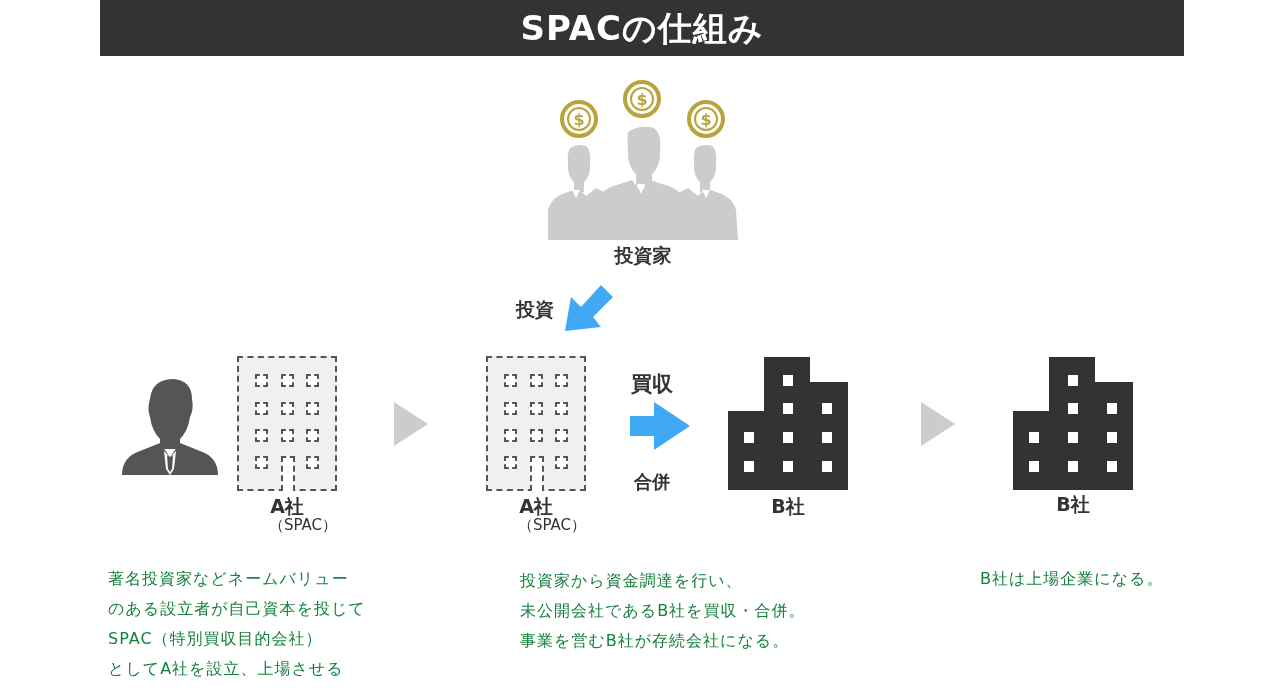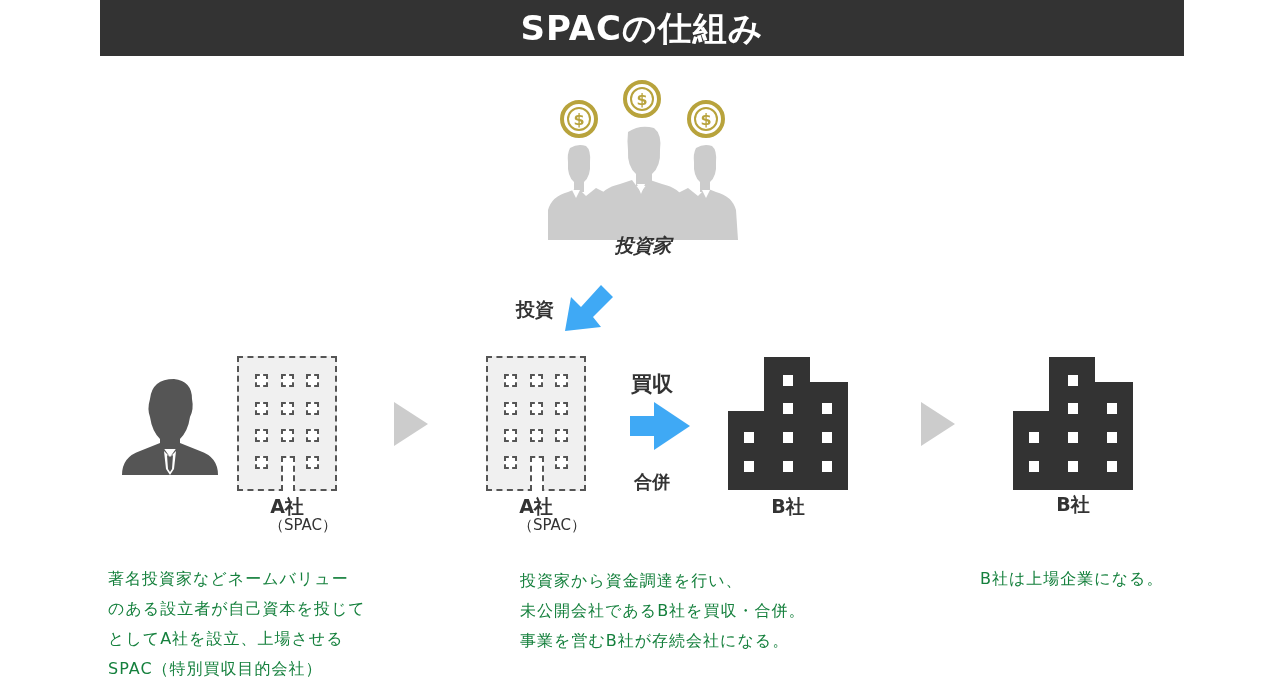--- a/index.html
+++ b/index.html
@@ -54,21 +54,21 @@
     <text x="19" y="25" text-anchor="middle" font-size="16" font-weight="bold" fill="#b8a33c" font-family="DejaVu Sans, sans-serif">$</text>
   </svg>
 </div>
 <div class="abs" style="left:687px;top:100px;">
   <svg width="38" height="38" viewBox="0 0 38 38">
     <circle cx="19" cy="19" r="17" fill="none" stroke="#b8a33c" stroke-width="4"></circle>
     <circle cx="19" cy="19" r="11" fill="none" stroke="#b8a33c" stroke-width="2"></circle>
     <text x="19" y="25" text-anchor="middle" font-size="16" font-weight="bold" fill="#b8a33c" font-family="DejaVu Sans, sans-serif">$</text>
   </svg>
 </div>
-<div class="abs label" style="left:593px;top:233px;width:100px;font-style:italic;">投資家</div>
+<div class="abs label" style="left:593px;top:243px;width:100px;">投資家</div>
 
 <div class="abs label" style="left:505px;top:297px;width:60px;font-family:Liberation Serif, serif;">投資</div>
 <div class="abs" style="left:563px;top:283px;">
   <svg width="52" height="50" viewBox="0 0 52 50">
     <path d="M2 48 L8 14 L18 24 L38 2 L50 14 L30 34 L38 44 Z" fill="#3fa9f5"></path>
   </svg>
 </div>
 
 <div class="abs" style="left:120px;top:375px;">
   <svg width="100" height="104" viewBox="0 0 100 104">
@@ -91,22 +91,22 @@
   <div class="winA" style="left:16px;top:98px;"></div>
   <div class="winA" style="left:67px;top:98px;"></div>
   <div style="position:absolute;left:42px;top:98px;width:14px;height:35px;border:2px dashed #555555;border-bottom:none;box-sizing:border-box;background:#ffffff;"></div>
 </div>
 <div class="abs label" style="left:257px;top:494px;width:60px;">A社</div>
 <div class="abs sub" style="left:237px;top:516px;width:100px;">（SPAC）</div>
 
 <div class="abs desc" style="left:108px;top:564px;">
   <div>著名投資家などネームバリュー</div>
   <div>のある設立者が自己資本を投じて</div>
+  <div>SPAC（特別買収目的会社）</div>
   <div>としてA社を設立、上場させる</div>
-  <div>SPAC（特別買収目的会社）</div>
 </div>
 
 <div class="abs tri" style="left:394px;top:402px;"></div>
 
 <div class="abs bldA" style="left:486px;top:356px;width:100px;height:135px;">
   <div class="winA" style="left:16px;top:16px;"></div>
   <div class="winA" style="left:42px;top:16px;"></div>
   <div class="winA" style="left:67px;top:16px;"></div>
   <div class="winA" style="left:16px;top:44px;"></div>
   <div class="winA" style="left:42px;top:44px;"></div>

